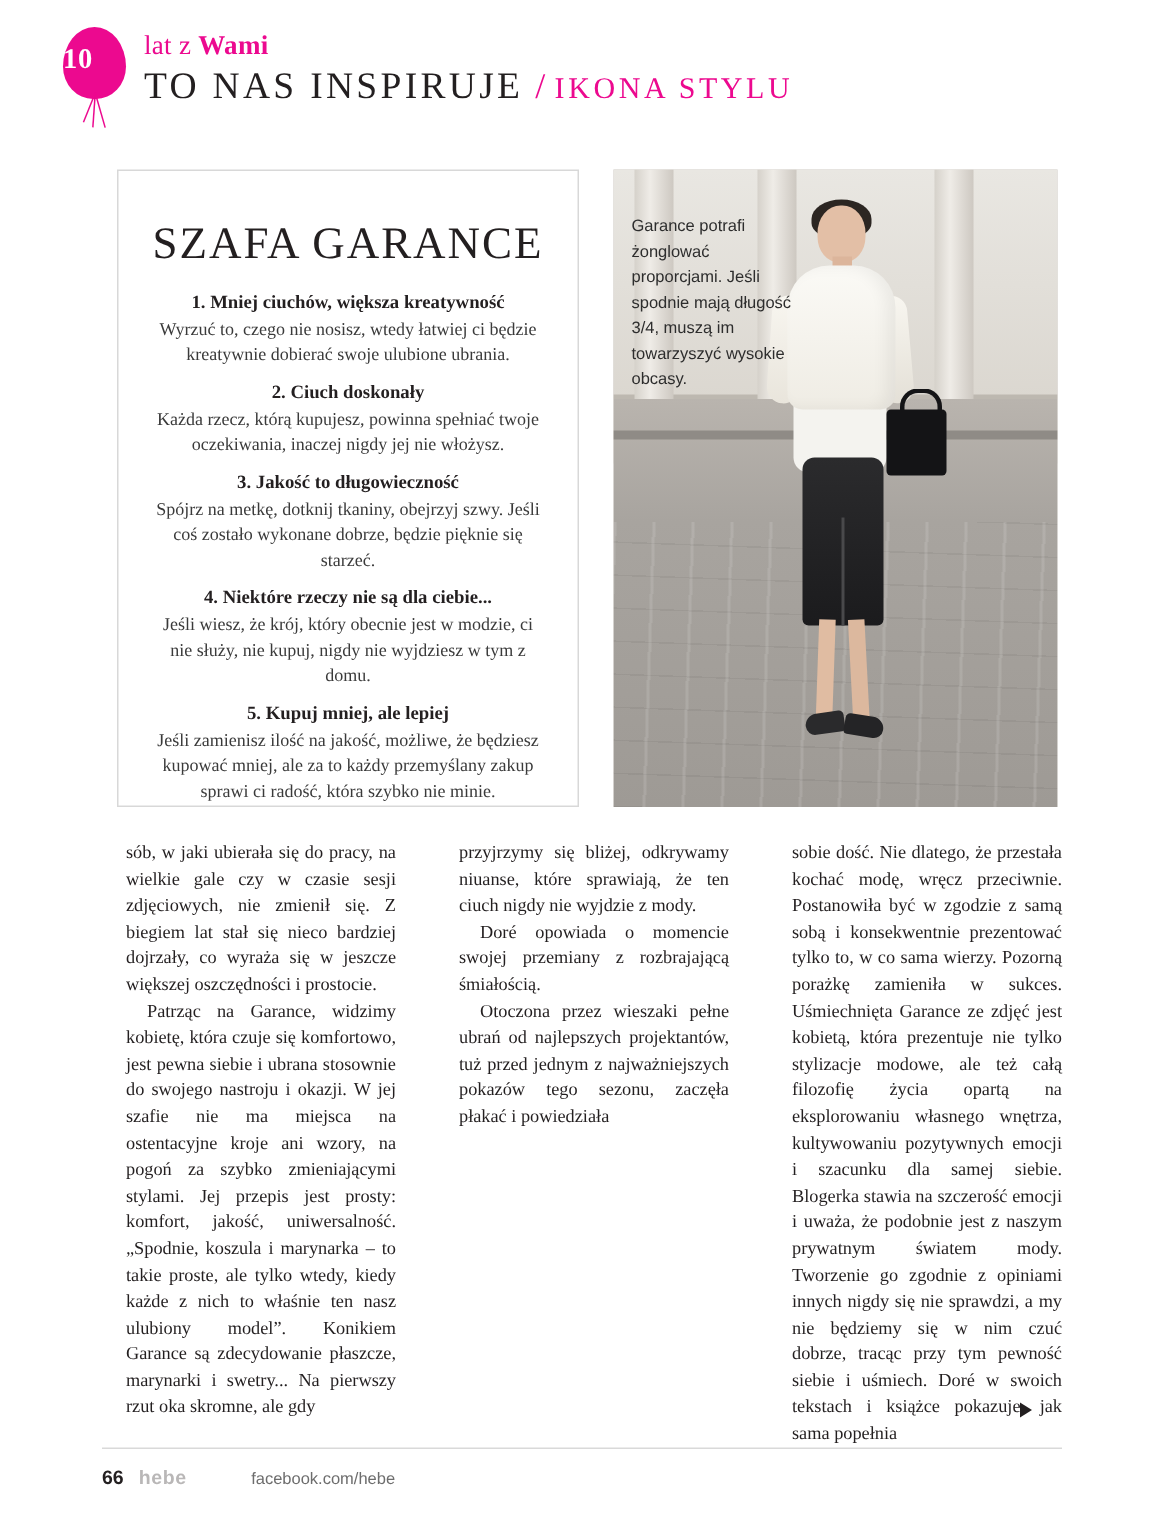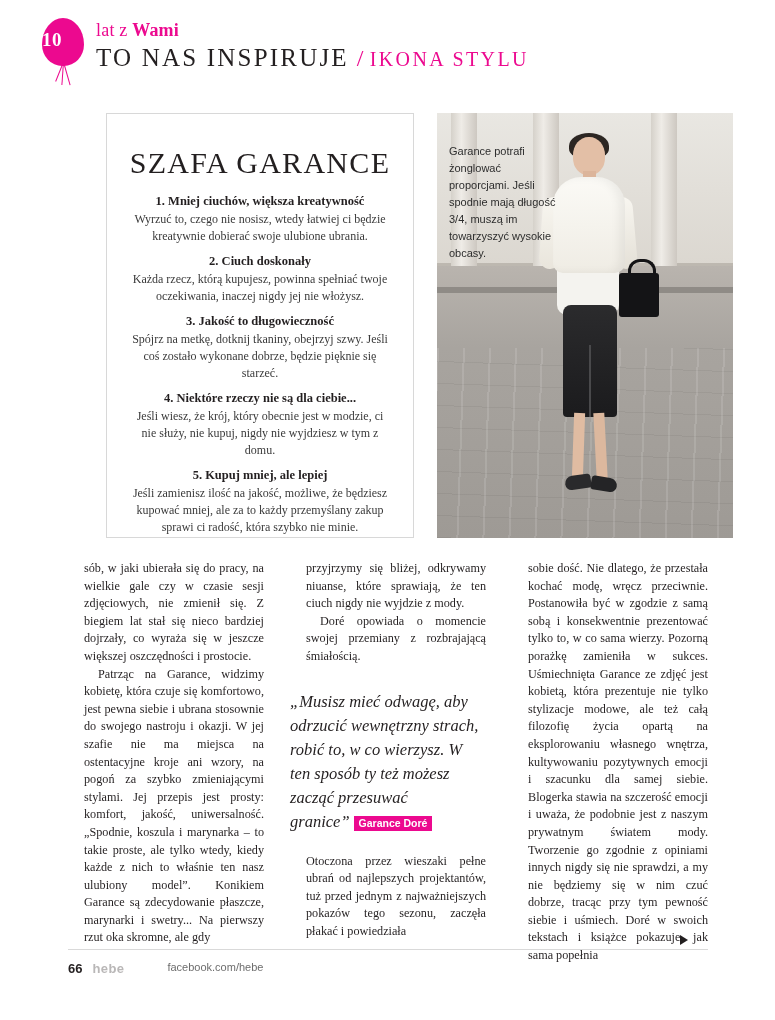--- a/index.html
+++ b/index.html
@@ -83,21 +83,21 @@
   .hdr-line2 .pink {
     color: #ec098f;
     font-size: 20px;
     letter-spacing: 2.4px;
   }
 
   
   .panel {
     position: absolute;
     left: 78px; top: 113px;
-    width: 618px; height: 425px; margin-left: 28px;
+    width: 618px; height: 425px;
   }
   .box {
     position: absolute;
     left: 0; top: 0;
     width: 308px; height: 425px;
     border: 1px solid #d8d8d8;
     background: #fff;
     padding: 20px 22px;
   }
   .box h1 {
@@ -266,24 +266,24 @@
     right: 20px; top: 375px;
     width: 0; height: 0;
     border-left: 8px solid #231f20;
     border-top: 5px solid transparent;
     border-bottom: 5px solid transparent;
   }
 
   
   .footer {
     position: absolute;
-    left: 68px; bottom: 44px;
+    left: 68px; bottom: 28px;
     width: 660px;
     display: flex;
-    align-items: flex-start;
+    align-items: flex-end;
     gap: 10px;
   }
   .footer .rule {
     position: absolute;
     left: 0; top: -12px;
     width: 640px; height: 1px;
     background: #d9d9d9;
   }
   .pageno {
     font-family: "Liberation Sans", sans-serif;
@@ -383,23 +383,20 @@
 <div class="cols">
 
   <div class="col c1">
     <p>sób, w jaki ubierała się do pracy, na wielkie gale czy w czasie sesji zdjęciowych, nie zmienił się. Z biegiem lat stał się nieco bardziej dojrzały, co wyraża się w jeszcze większej oszczędności i prostocie.</p>
     <p>Patrząc na Garance, widzimy kobietę, która czuje się komfortowo, jest pewna siebie i ubrana stosownie do swojego nastroju i okazji. W jej szafie nie ma miejsca na ostentacyjne kroje ani wzory, na pogoń za szybko zmieniającymi stylami. Jej przepis jest prosty: komfort, jakość, uniwersalność. „Spodnie, koszula i marynarka – to takie proste, ale tylko wtedy, kiedy każde z nich to właśnie ten nasz ulubiony model”. Konikiem Garance są zdecydowanie płaszcze, marynarki i swetry... Na pierwszy rzut oka skromne, ale gdy</p>
   </div>
 
   <div class="col c2">
     <p>przyjrzymy się bliżej, odkrywamy niuanse, które sprawiają, że ten ciuch nigdy nie wyjdzie z mody.</p>
     <p>Doré opowiada o momencie swojej przemiany z rozbrajającą śmiałością.</p>
-    <div class="pullquote">
-      <span>„Musisz mieć odwagę, aby odrzucić wewnętrzny strach, robić to, w co wierzysz. W ten sposób ty też możesz zacząć przesuwać granice”</span><span class="pq-author">Garance Doré</span>
-    </div>
     <p>Otoczona przez wieszaki pełne ubrań od najlepszych projektantów, tuż przed jednym z najważniejszych pokazów tego sezonu, zaczęła płakać i powiedziała</p>
   </div>
 
   <div class="col c3">
     <p>sobie dość. Nie dlatego, że przestała kochać modę, wręcz przeciwnie. Postanowiła być w zgodzie z samą sobą i konsekwentnie prezentować tylko to, w co sama wierzy. Pozorną porażkę zamieniła w sukces. Uśmiechnięta Garance ze zdjęć jest kobietą, która prezentuje nie tylko stylizacje modowe, ale też całą filozofię życia opartą na eksplorowaniu własnego wnętrza, kultywowaniu pozytywnych emocji i szacunku dla samej siebie. Blogerka stawia na szczerość emocji i uważa, że podobnie jest z naszym prywatnym światem mody. Tworzenie go zgodnie z opiniami innych nigdy się nie sprawdzi, a my nie będziemy się w nim czuć dobrze, tracąc przy tym pewność siebie i uśmiech. Doré w swoich tekstach i książce pokazuje, jak sama popełnia</p>
   </div>
 
   <div class="arrow"></div>
 </div>
 

